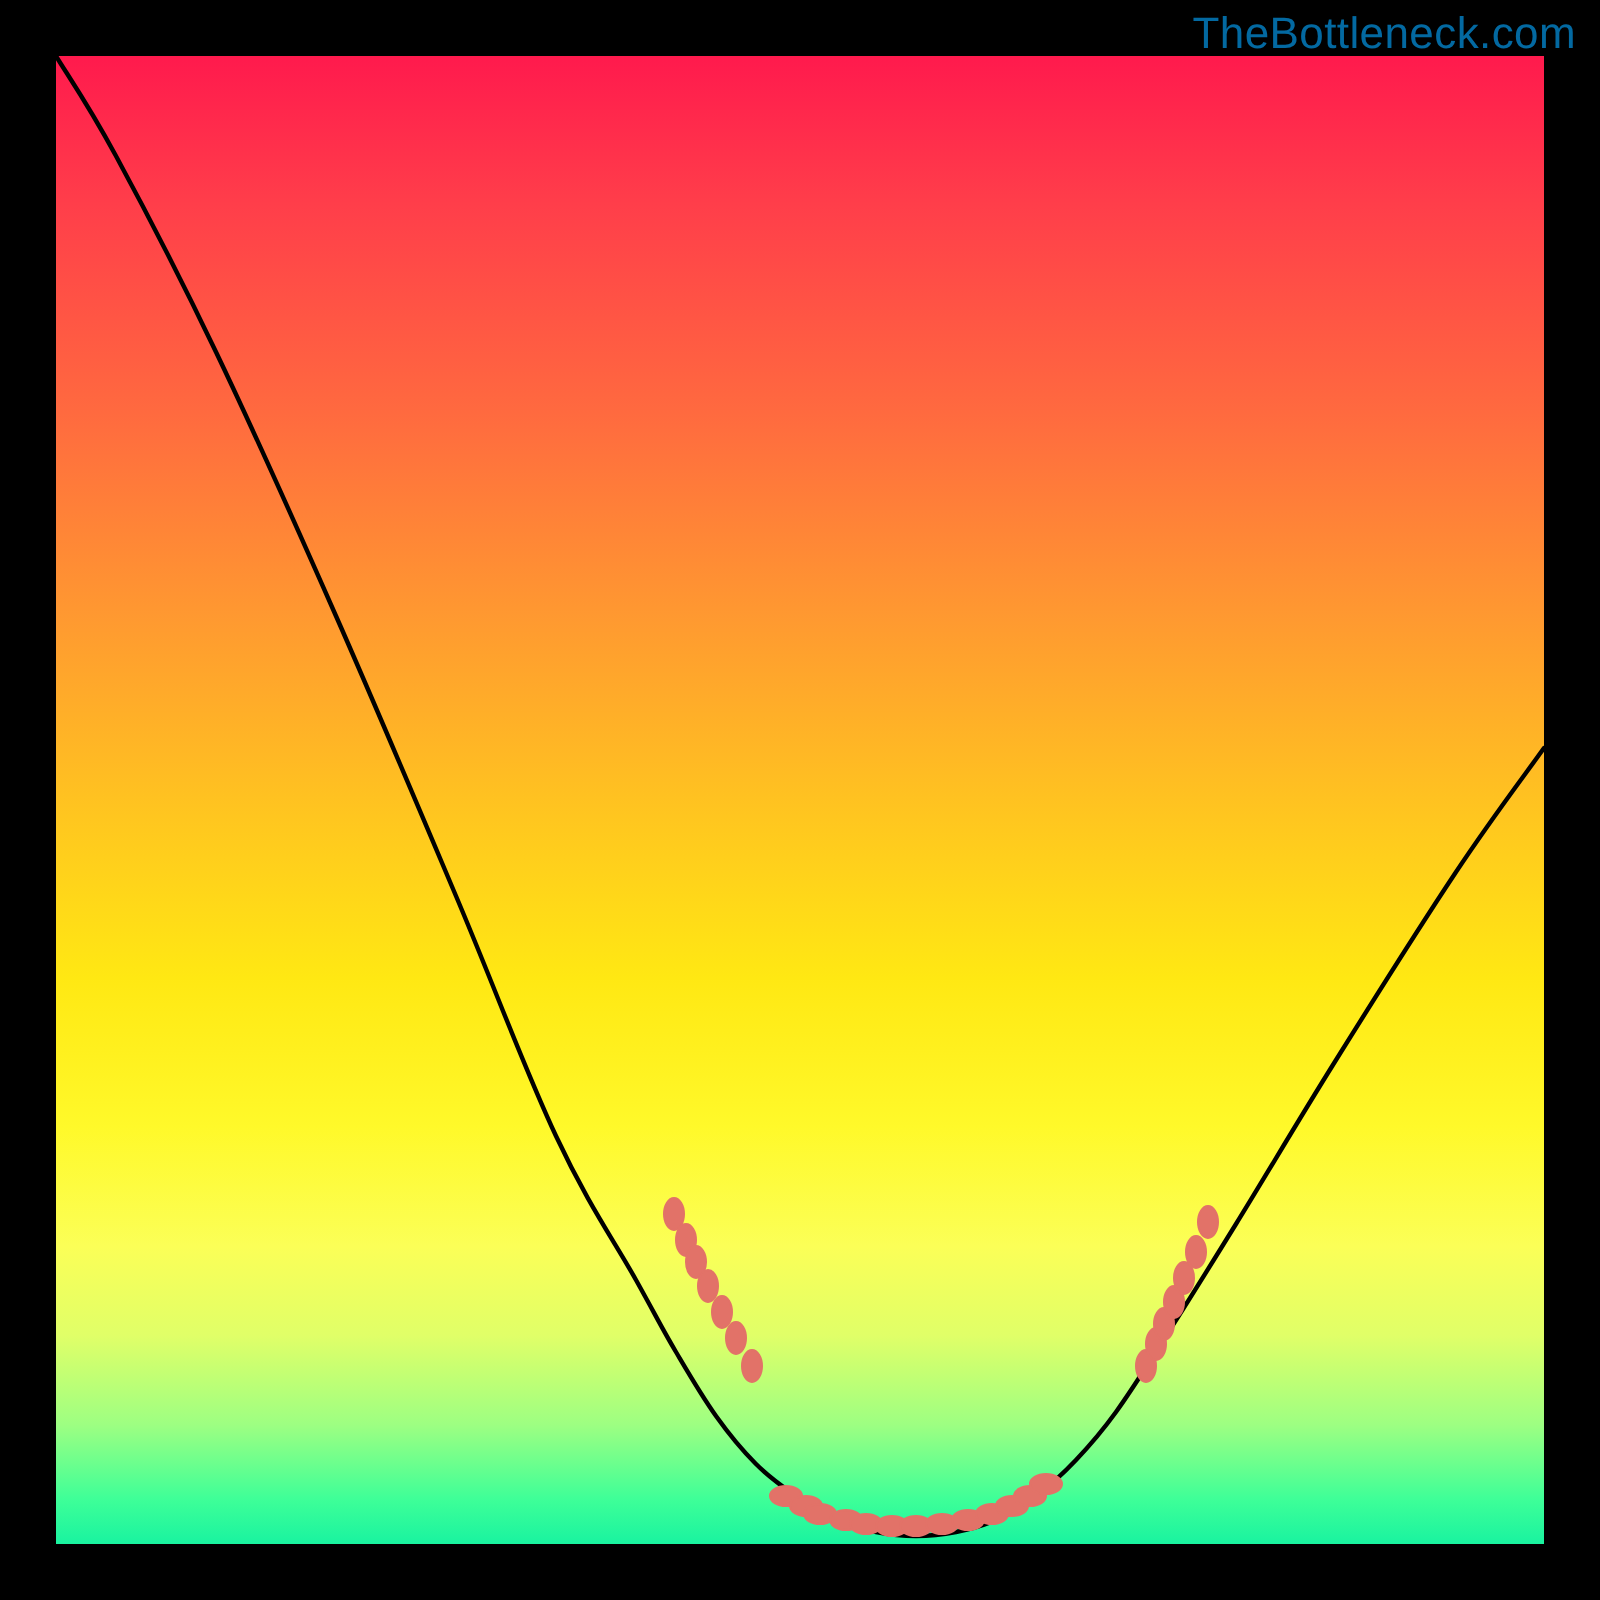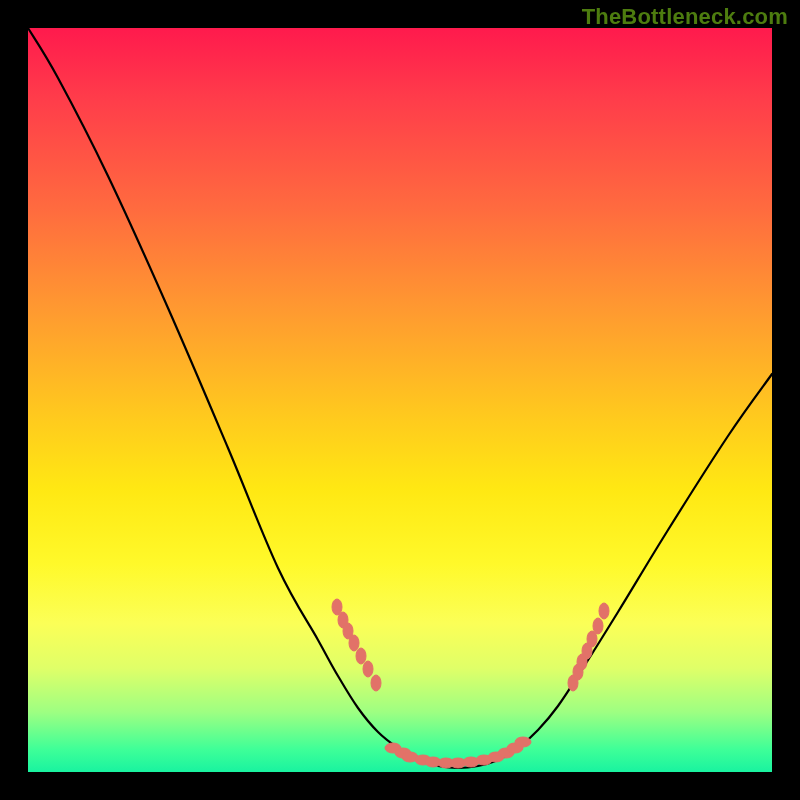--- a/index.html
+++ b/index.html
@@ -30,23 +30,23 @@
       #e0ff68 86%,
       #9dff82 92%,
       #3eff98 97%,
       #19f3a0 100%
     );
   }
   .watermark {
     position: absolute;
     top: 4px;
     right: 12px;
-    color: #4d7c0f;
+    color: #0369a1;
     font-size: 22px;
-    font-weight: 700;
+    font-weight: 400;
     z-index: 10;
     letter-spacing: 0.2px;
   }
   svg.plot {
     position: absolute;
     left: 0;
     top: 0;
     width: 744px;
     height: 744px;
     display: block;

